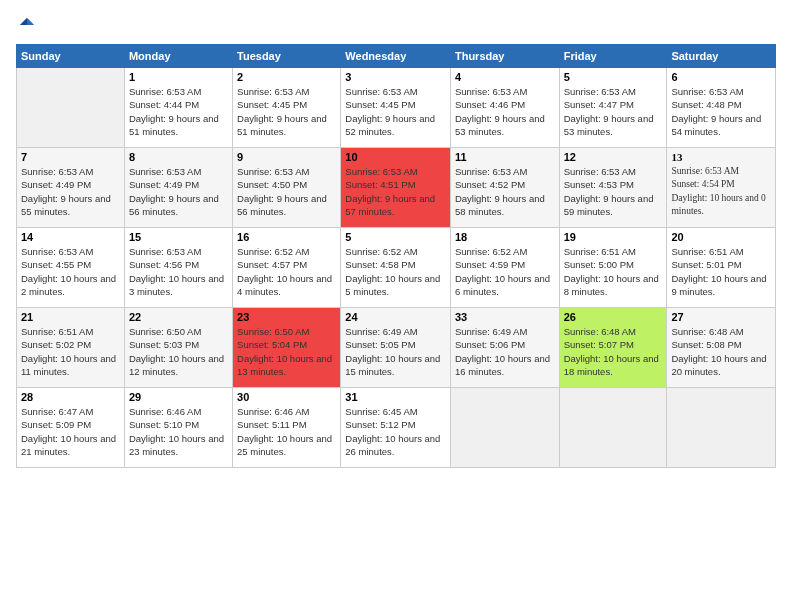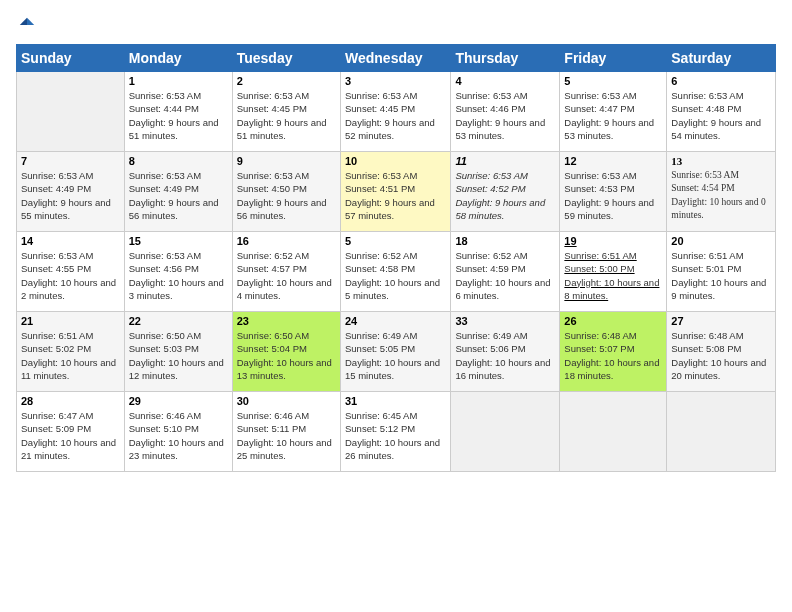--- a/index.html
+++ b/index.html
@@ -57,21 +57,21 @@
       width: 100%;
       border-collapse: collapse;
       font-size: 10.5px;
     }
     .calendar th {
       background: #2a6db5;
       color: #fff;
       padding: 5px 4px;
       text-align: left;
       font-weight: bold;
-      font-size: 14px;
+      font-size: 11px;
       border: 1px solid #2a6db5;
     }
     .calendar td {
       border: 1px solid #ccc;
       padding: 3px 4px;
       vertical-align: top;
       width: 113px;
       height: 80px;
     }
     .calendar td.empty {
@@ -160,25 +160,25 @@
             <div class="day-info">Sunrise: 6:53 AM<br>Sunset: 4:49 PM<br>Daylight: 9 hours and 55 minutes.</div>
           </td>
           <td style="background: rgb(245, 245, 245);">
             <div class="day-num">8</div>
             <div class="day-info">Sunrise: 6:53 AM<br>Sunset: 4:49 PM<br>Daylight: 9 hours and 56 minutes.</div>
           </td>
           <td style="background: rgb(245, 245, 245);">
             <div class="day-num">9</div>
             <div class="day-info">Sunrise: 6:53 AM<br>Sunset: 4:50 PM<br>Daylight: 9 hours and 56 minutes.</div>
           </td>
-          <td style="background: #fef9c3;">
+          <td style="background: #ef4444;">
             <div class="day-num">10</div>
             <div class="day-info">Sunrise: 6:53 AM<br>Sunset: 4:51 PM<br>Daylight: 9 hours and 57 minutes.</div>
           </td>
-          <td style="background: rgb(245, 245, 245); font-style: italic;">
+          <td style="background: rgb(245, 245, 245);">
             <div class="day-num">11</div>
             <div class="day-info">Sunrise: 6:53 AM<br>Sunset: 4:52 PM<br>Daylight: 9 hours and 58 minutes.</div>
           </td>
           <td style="background: rgb(245, 245, 245);">
             <div class="day-num">12</div>
             <div class="day-info">Sunrise: 6:53 AM<br>Sunset: 4:53 PM<br>Daylight: 9 hours and 59 minutes.</div>
           </td>
           <td style="background: rgb(245, 245, 245); font-family: Liberation Serif, serif;">
             <div class="day-num">13</div>
             <div class="day-info">Sunrise: 6:53 AM<br>Sunset: 4:54 PM<br>Daylight: 10 hours and 0 minutes.</div>
@@ -198,39 +198,39 @@
             <div class="day-info">Sunrise: 6:52 AM<br>Sunset: 4:57 PM<br>Daylight: 10 hours and 4 minutes.</div>
           </td>
           <td style="background: rgb(255, 255, 255);">
             <div class="day-num">5</div>
             <div class="day-info">Sunrise: 6:52 AM<br>Sunset: 4:58 PM<br>Daylight: 10 hours and 5 minutes.</div>
           </td>
           <td style="background: rgb(255, 255, 255);">
             <div class="day-num">18</div>
             <div class="day-info">Sunrise: 6:52 AM<br>Sunset: 4:59 PM<br>Daylight: 10 hours and 6 minutes.</div>
           </td>
-          <td style="background: rgb(255, 255, 255); text-decoration: underline;">
+          <td style="background: rgb(255, 255, 255);">
             <div class="day-num">19</div>
             <div class="day-info">Sunrise: 6:51 AM<br>Sunset: 5:00 PM<br>Daylight: 10 hours and 8 minutes.</div>
           </td>
           <td style="background: rgb(255, 255, 255);">
             <div class="day-num">20</div>
             <div class="day-info">Sunrise: 6:51 AM<br>Sunset: 5:01 PM<br>Daylight: 10 hours and 9 minutes.</div>
           </td>
         </tr>
         <tr>
           <td style="background: rgb(245, 245, 245);">
             <div class="day-num">21</div>
             <div class="day-info">Sunrise: 6:51 AM<br>Sunset: 5:02 PM<br>Daylight: 10 hours and 11 minutes.</div>
           </td>
           <td style="background: rgb(245, 245, 245);">
             <div class="day-num">22</div>
             <div class="day-info">Sunrise: 6:50 AM<br>Sunset: 5:03 PM<br>Daylight: 10 hours and 12 minutes.</div>
           </td>
-          <td style="background: #bef264;">
+          <td style="background: #ef4444;">
             <div class="day-num">23</div>
             <div class="day-info">Sunrise: 6:50 AM<br>Sunset: 5:04 PM<br>Daylight: 10 hours and 13 minutes.</div>
           </td>
           <td style="background: rgb(245, 245, 245);">
             <div class="day-num">24</div>
             <div class="day-info">Sunrise: 6:49 AM<br>Sunset: 5:05 PM<br>Daylight: 10 hours and 15 minutes.</div>
           </td>
           <td style="background: rgb(245, 245, 245);">
             <div class="day-num">33</div>
             <div class="day-info">Sunrise: 6:49 AM<br>Sunset: 5:06 PM<br>Daylight: 10 hours and 16 minutes.</div>

